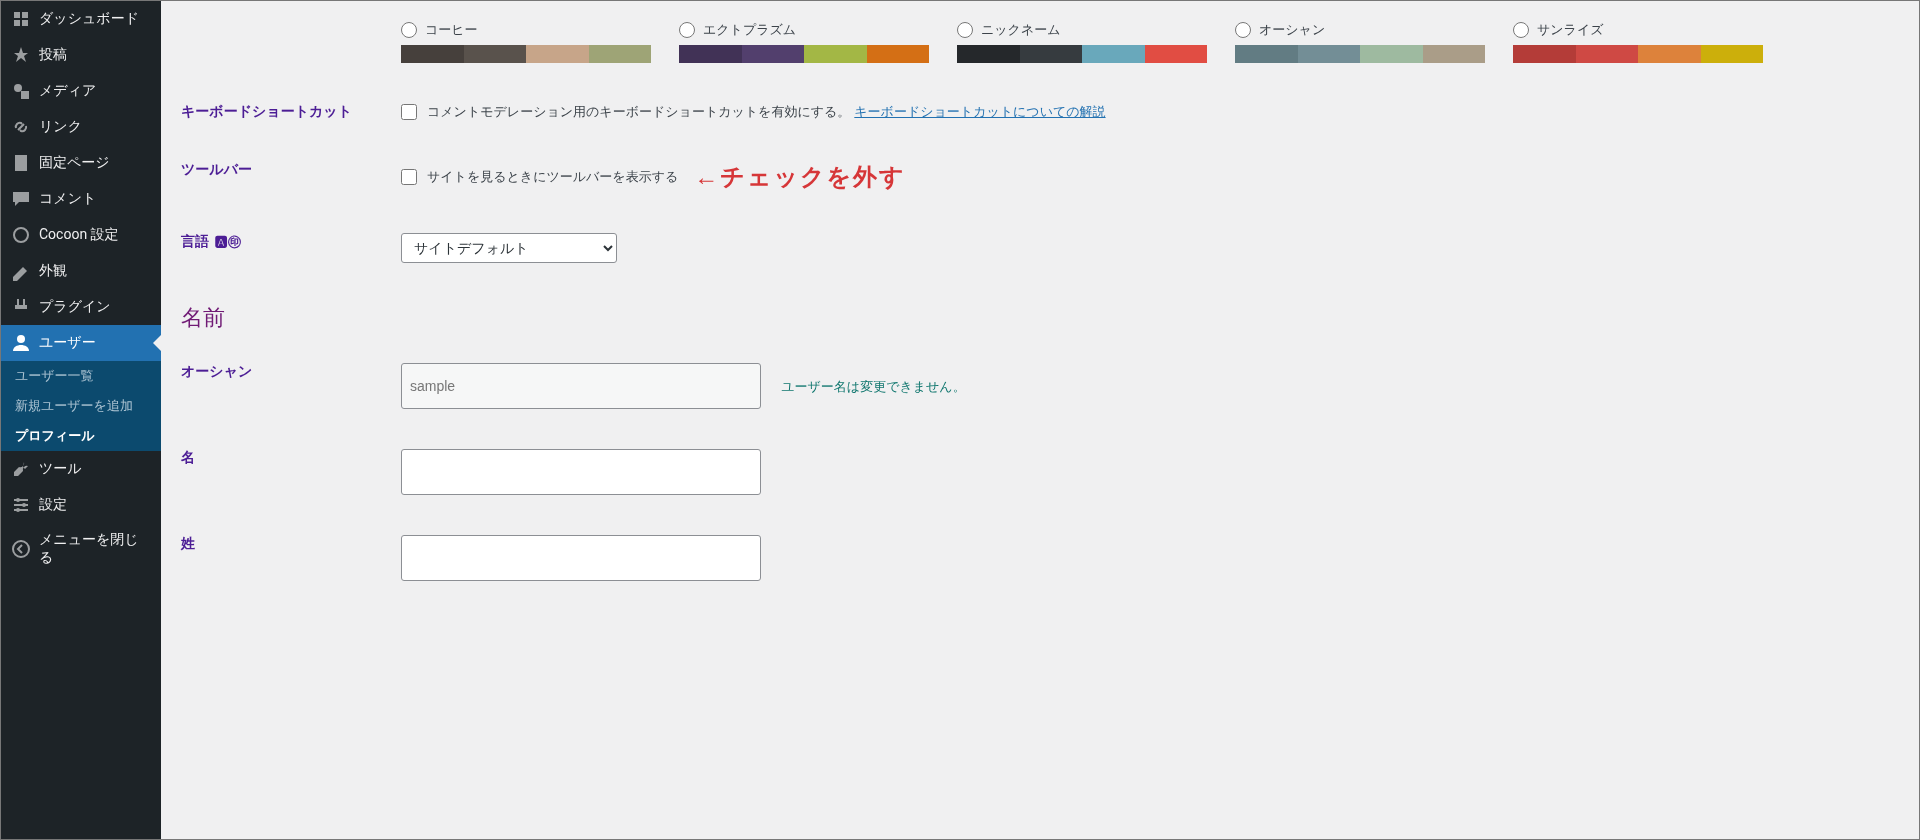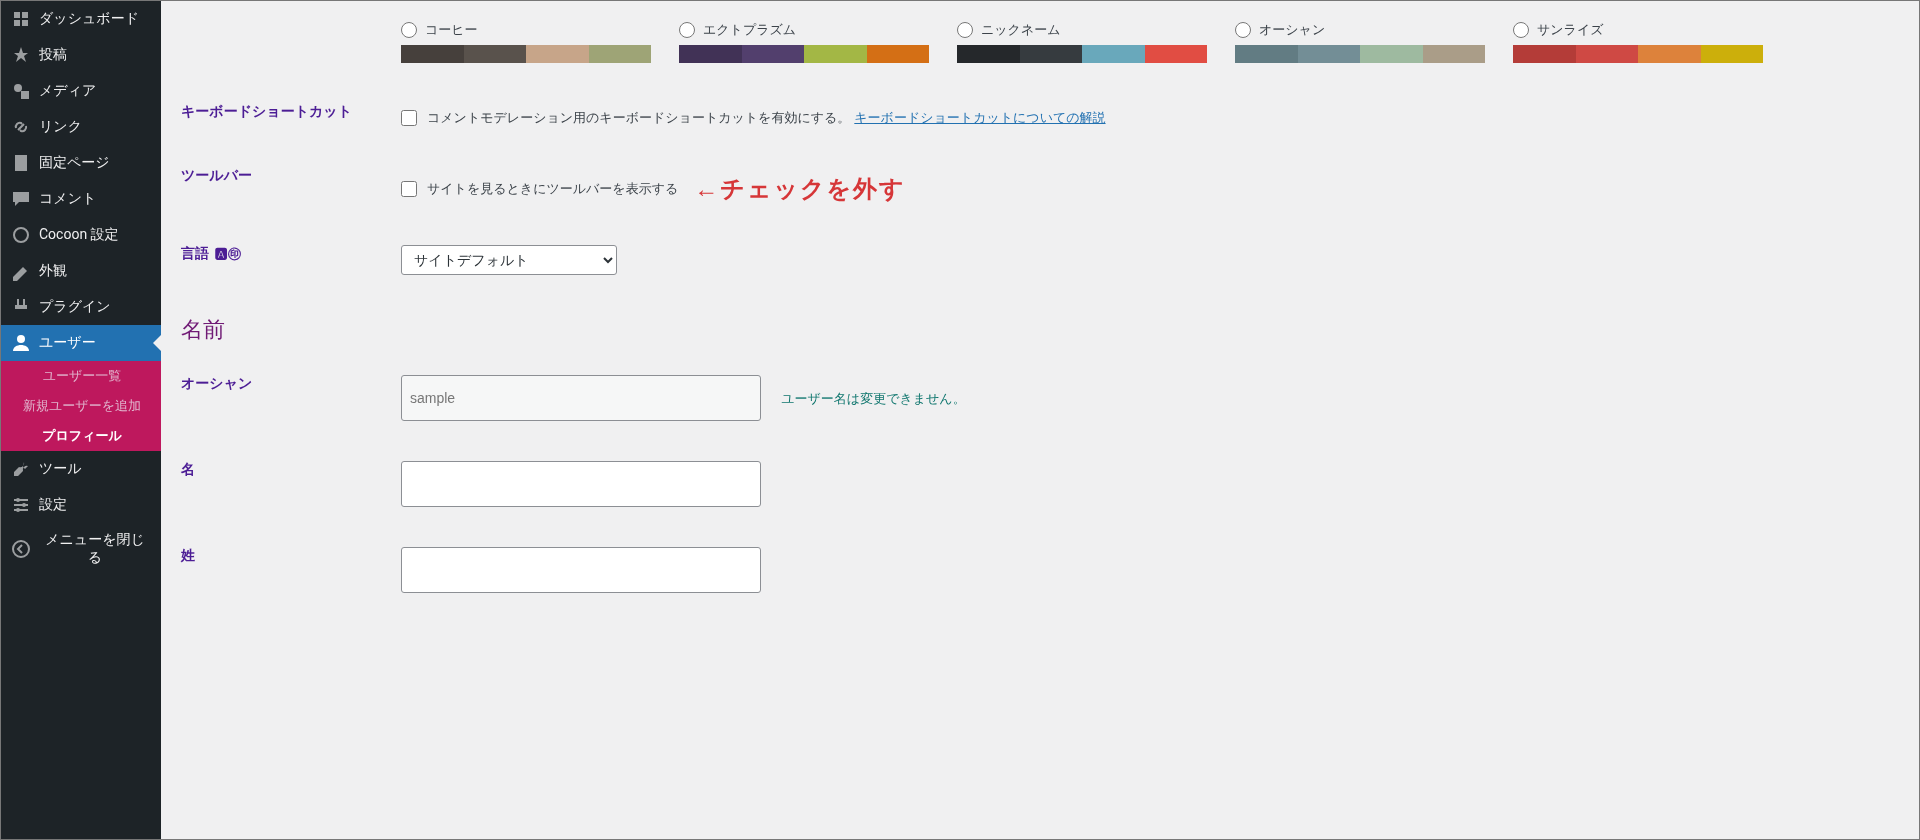--- a/index.html
+++ b/index.html
@@ -1,44 +1,44 @@
 <!DOCTYPE html>
 <html><head>
 <meta charset="utf-8">
 <style>
 * { margin: 0; padding: 0; box-sizing: border-box; }
 body { font-family: -apple-system, BlinkMacSystemFont, "Segoe UI", Roboto, "Hiragino Kaku Gothic Pro", Meiryo, sans-serif; font-size: 13px; background: #f0f0f1; color: #3c434a; }
 .wrap { display: flex; min-height: 840px; border: 1px solid #777; }
 
 
-.sidebar { width: 160px; background: #1d2327; color: #f0f0f1; flex-shrink: 0; display: flex; flex-direction: column; text-align: center; }
+.sidebar { width: 160px; background: #1d2327; color: #f0f0f1; flex-shrink: 0; display: flex; flex-direction: column; }
 .menu-item { display: flex; align-items: center; padding: 8px 10px; color: #f0f0f1; cursor: pointer; font-size: 14px; }
 .menu-item.active { background: #2271b1; color: #fff; position: relative; }
 .menu-item.active::after { content: ""; position: absolute; right: 0; top: 50%; transform: translateY(-50%); border: 8px solid transparent; border-right-color: #f0f0f1; }
 .menu-icon { width: 20px; height: 20px; margin-right: 8px; display: inline-flex; align-items: center; justify-content: center; opacity: 0.6; }
 .menu-item.active .menu-icon { opacity: 1; }
-.submenu { background: #be185d; }
+.submenu { background: #0c4a6e; }
 .submenu-item { padding: 6px 12px 6px 14px; color: rgba(240,246,252,0.7); cursor: pointer; font-size: 13px; }
 .submenu-item.current { color: #fff; font-weight: 600; }
 
 
 .content { flex: 1; padding: 0 20px 20px 20px; overflow: auto; }
 .form-table { width: 100%; border-collapse: collapse; }
 .form-table tr.row td, .form-table tr.row th { padding: 20px 10px 20px 0; vertical-align: top; text-align: left; }
 .form-table th { width: 220px; font-weight: 600; font-size: 14px; color: #4c1d95; }
 .section-heading { font-size: 22px; font-weight: 400; color: #701a75; padding: 20px 0 10px 0; }
 
 .scheme-grid { display: flex; flex-wrap: wrap; gap: 10px 28px; align-items: flex-end; }
 .scheme-option { width: 250px; }
 .scheme-radio-row { display: flex; align-items: center; margin-bottom: 6px; }
 .scheme-radio-row input[type="radio"] { width: 16px; height: 16px; margin-right: 8px; accent-color: #2271b1; }
 .scheme-swatch { display: flex; height: 18px; width: 100%; }
 .scheme-swatch span { flex: 1; height: 100%; }
 
-.checkbox-row { display: flex; align-items: center; flex-wrap: wrap; gap: 4px; margin-top: 6px; }
+.checkbox-row { display: flex; align-items: center; flex-wrap: wrap; gap: 4px; }
 .checkbox-row input[type="checkbox"] { width: 16px; height: 16px; margin-right: 6px; accent-color: #2271b1; border: 1px solid #8c8f94; border-radius: 3px; }
 .link { color: #2271b1; text-decoration: underline; cursor: pointer; }
 
 .annotation { color: #d63638; font-weight: 700; font-size: 24px; margin-left: 12px; font-family: "Hiragino Kaku Gothic Pro", Meiryo, sans-serif; letter-spacing: 2px; }
 
 select, input[type="text"] { border: 1px solid #8c8f94; border-radius: 3px; padding: 4px 8px; font-size: 14px; background: #fff; color: #2c3338; }
 select { width: 216px; height: 30px; }
 input[type="text"] { width: 360px; height: 46px; }
 input[disabled] { background: #f6f7f7; color: #777; }
 .desc { color: #0f766e; font-size: 13px; margin-left: 17px; }

